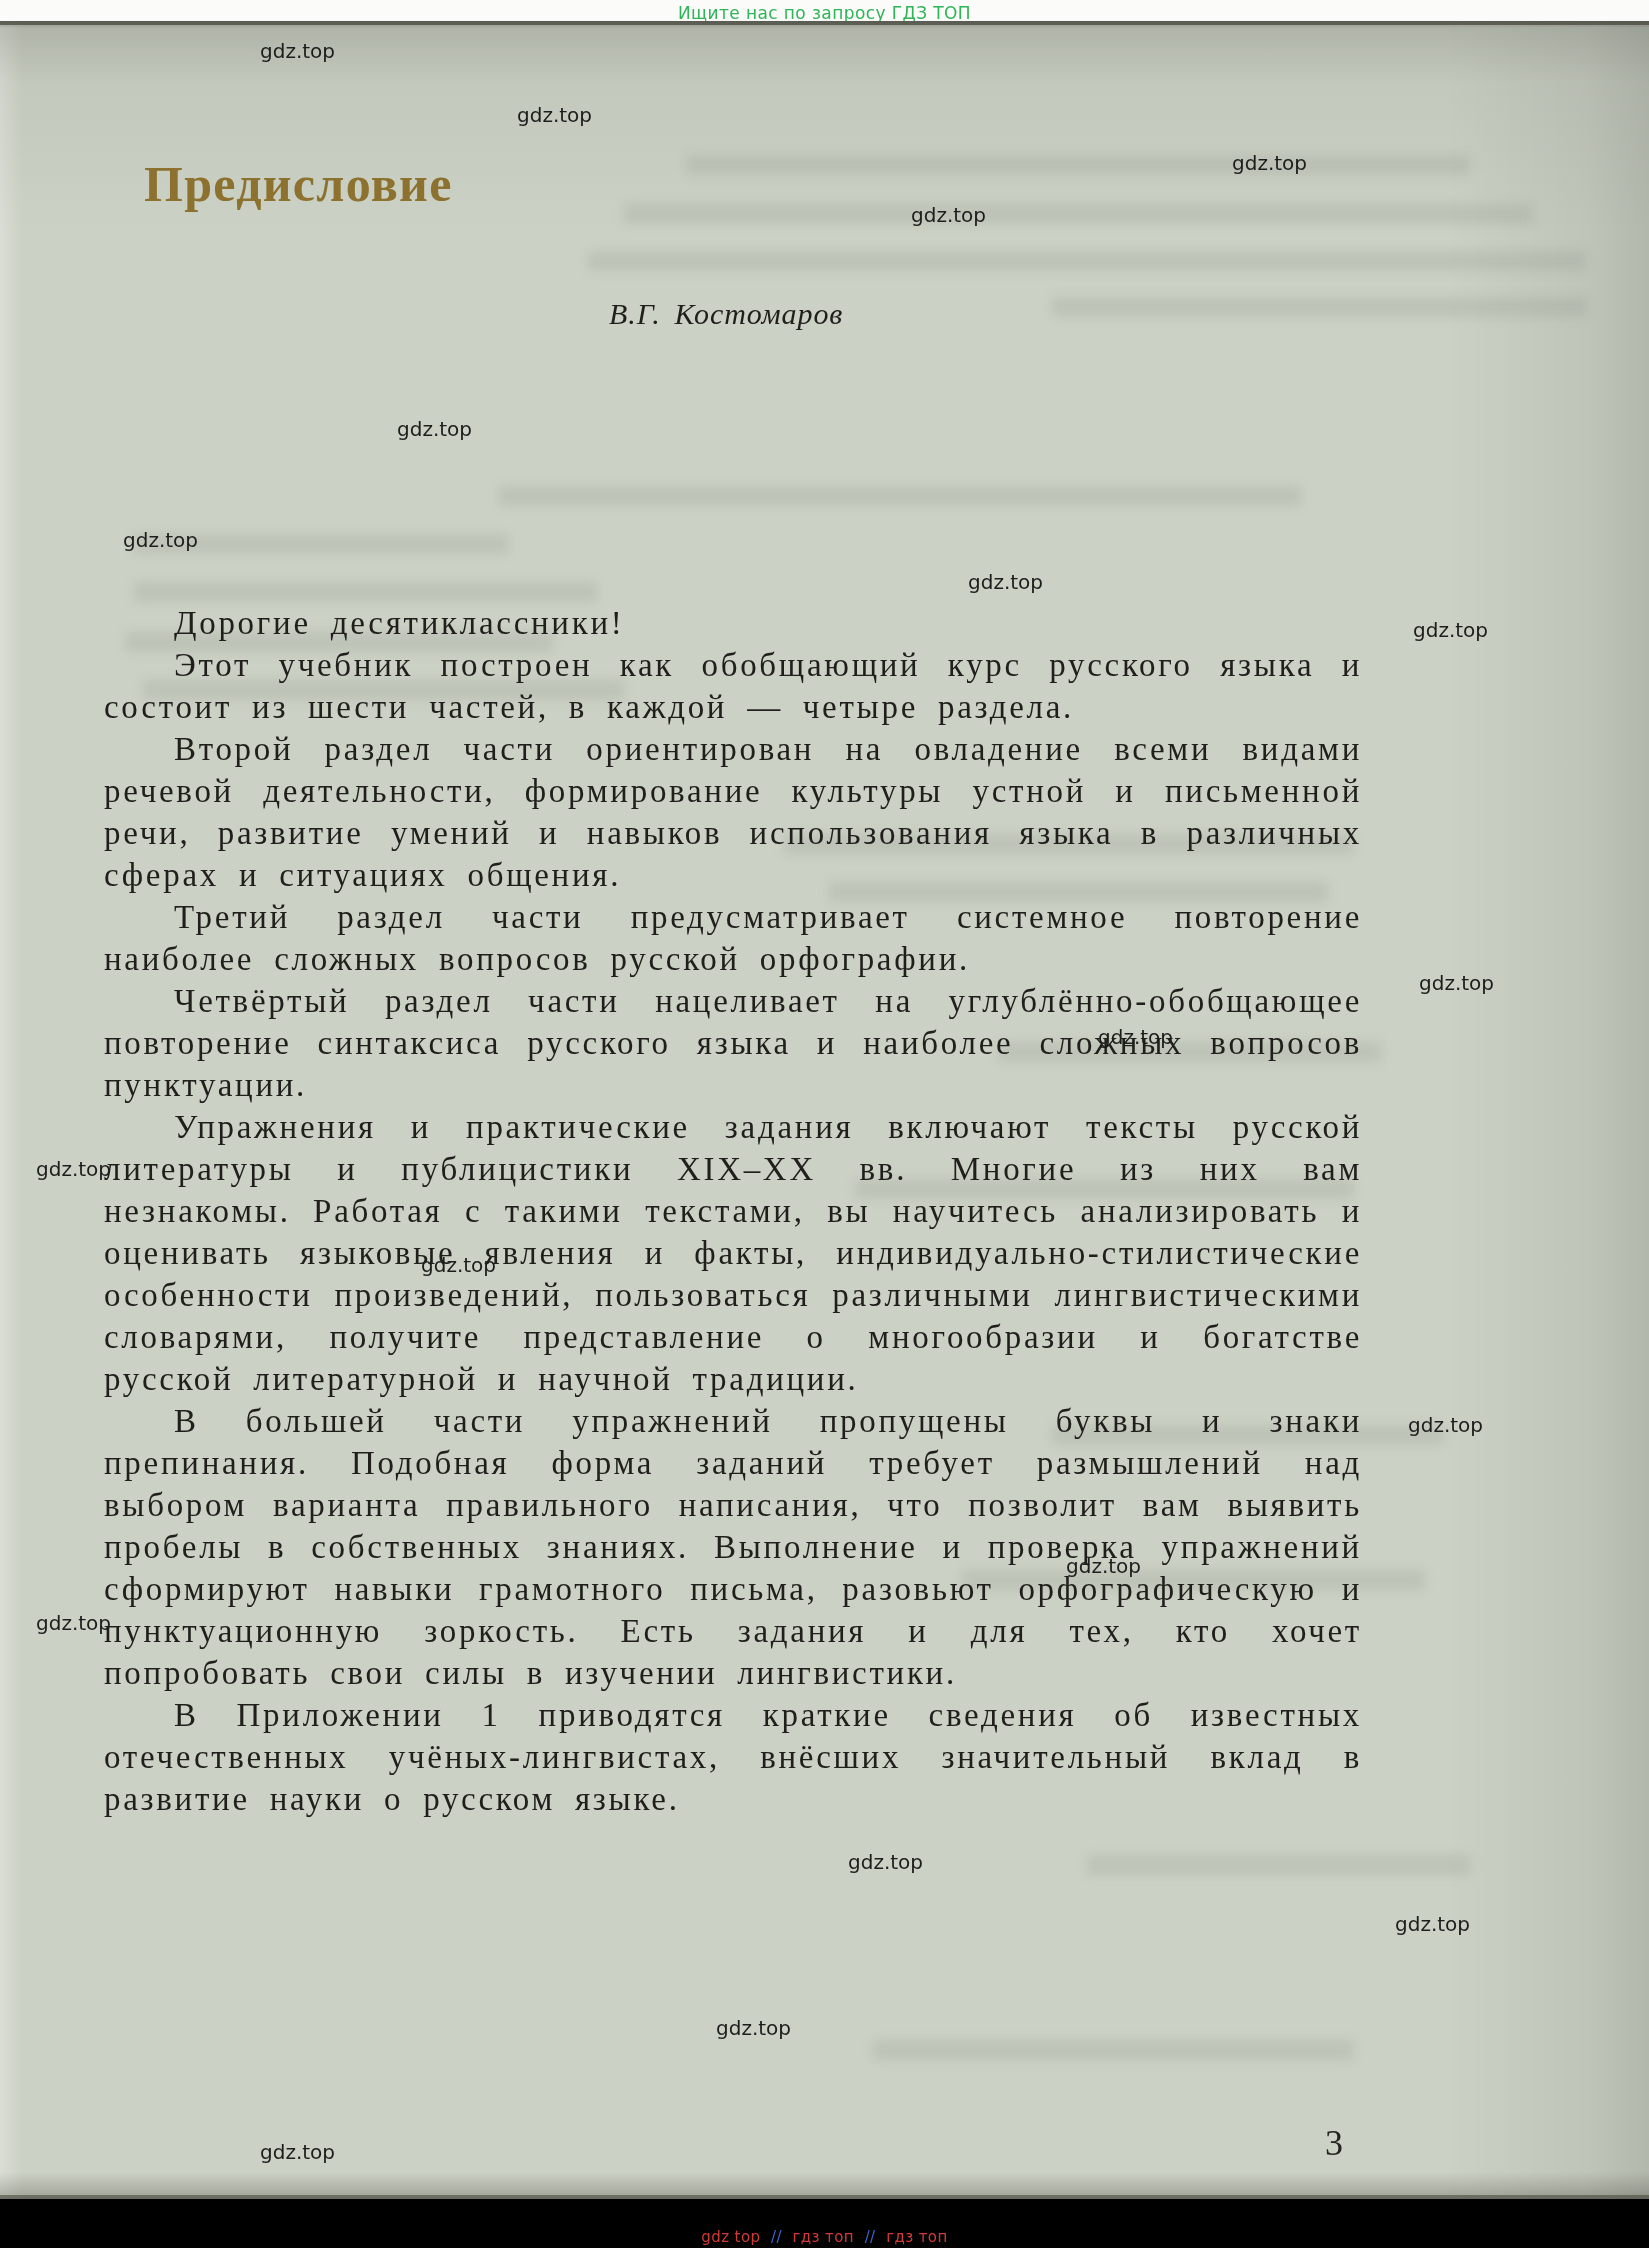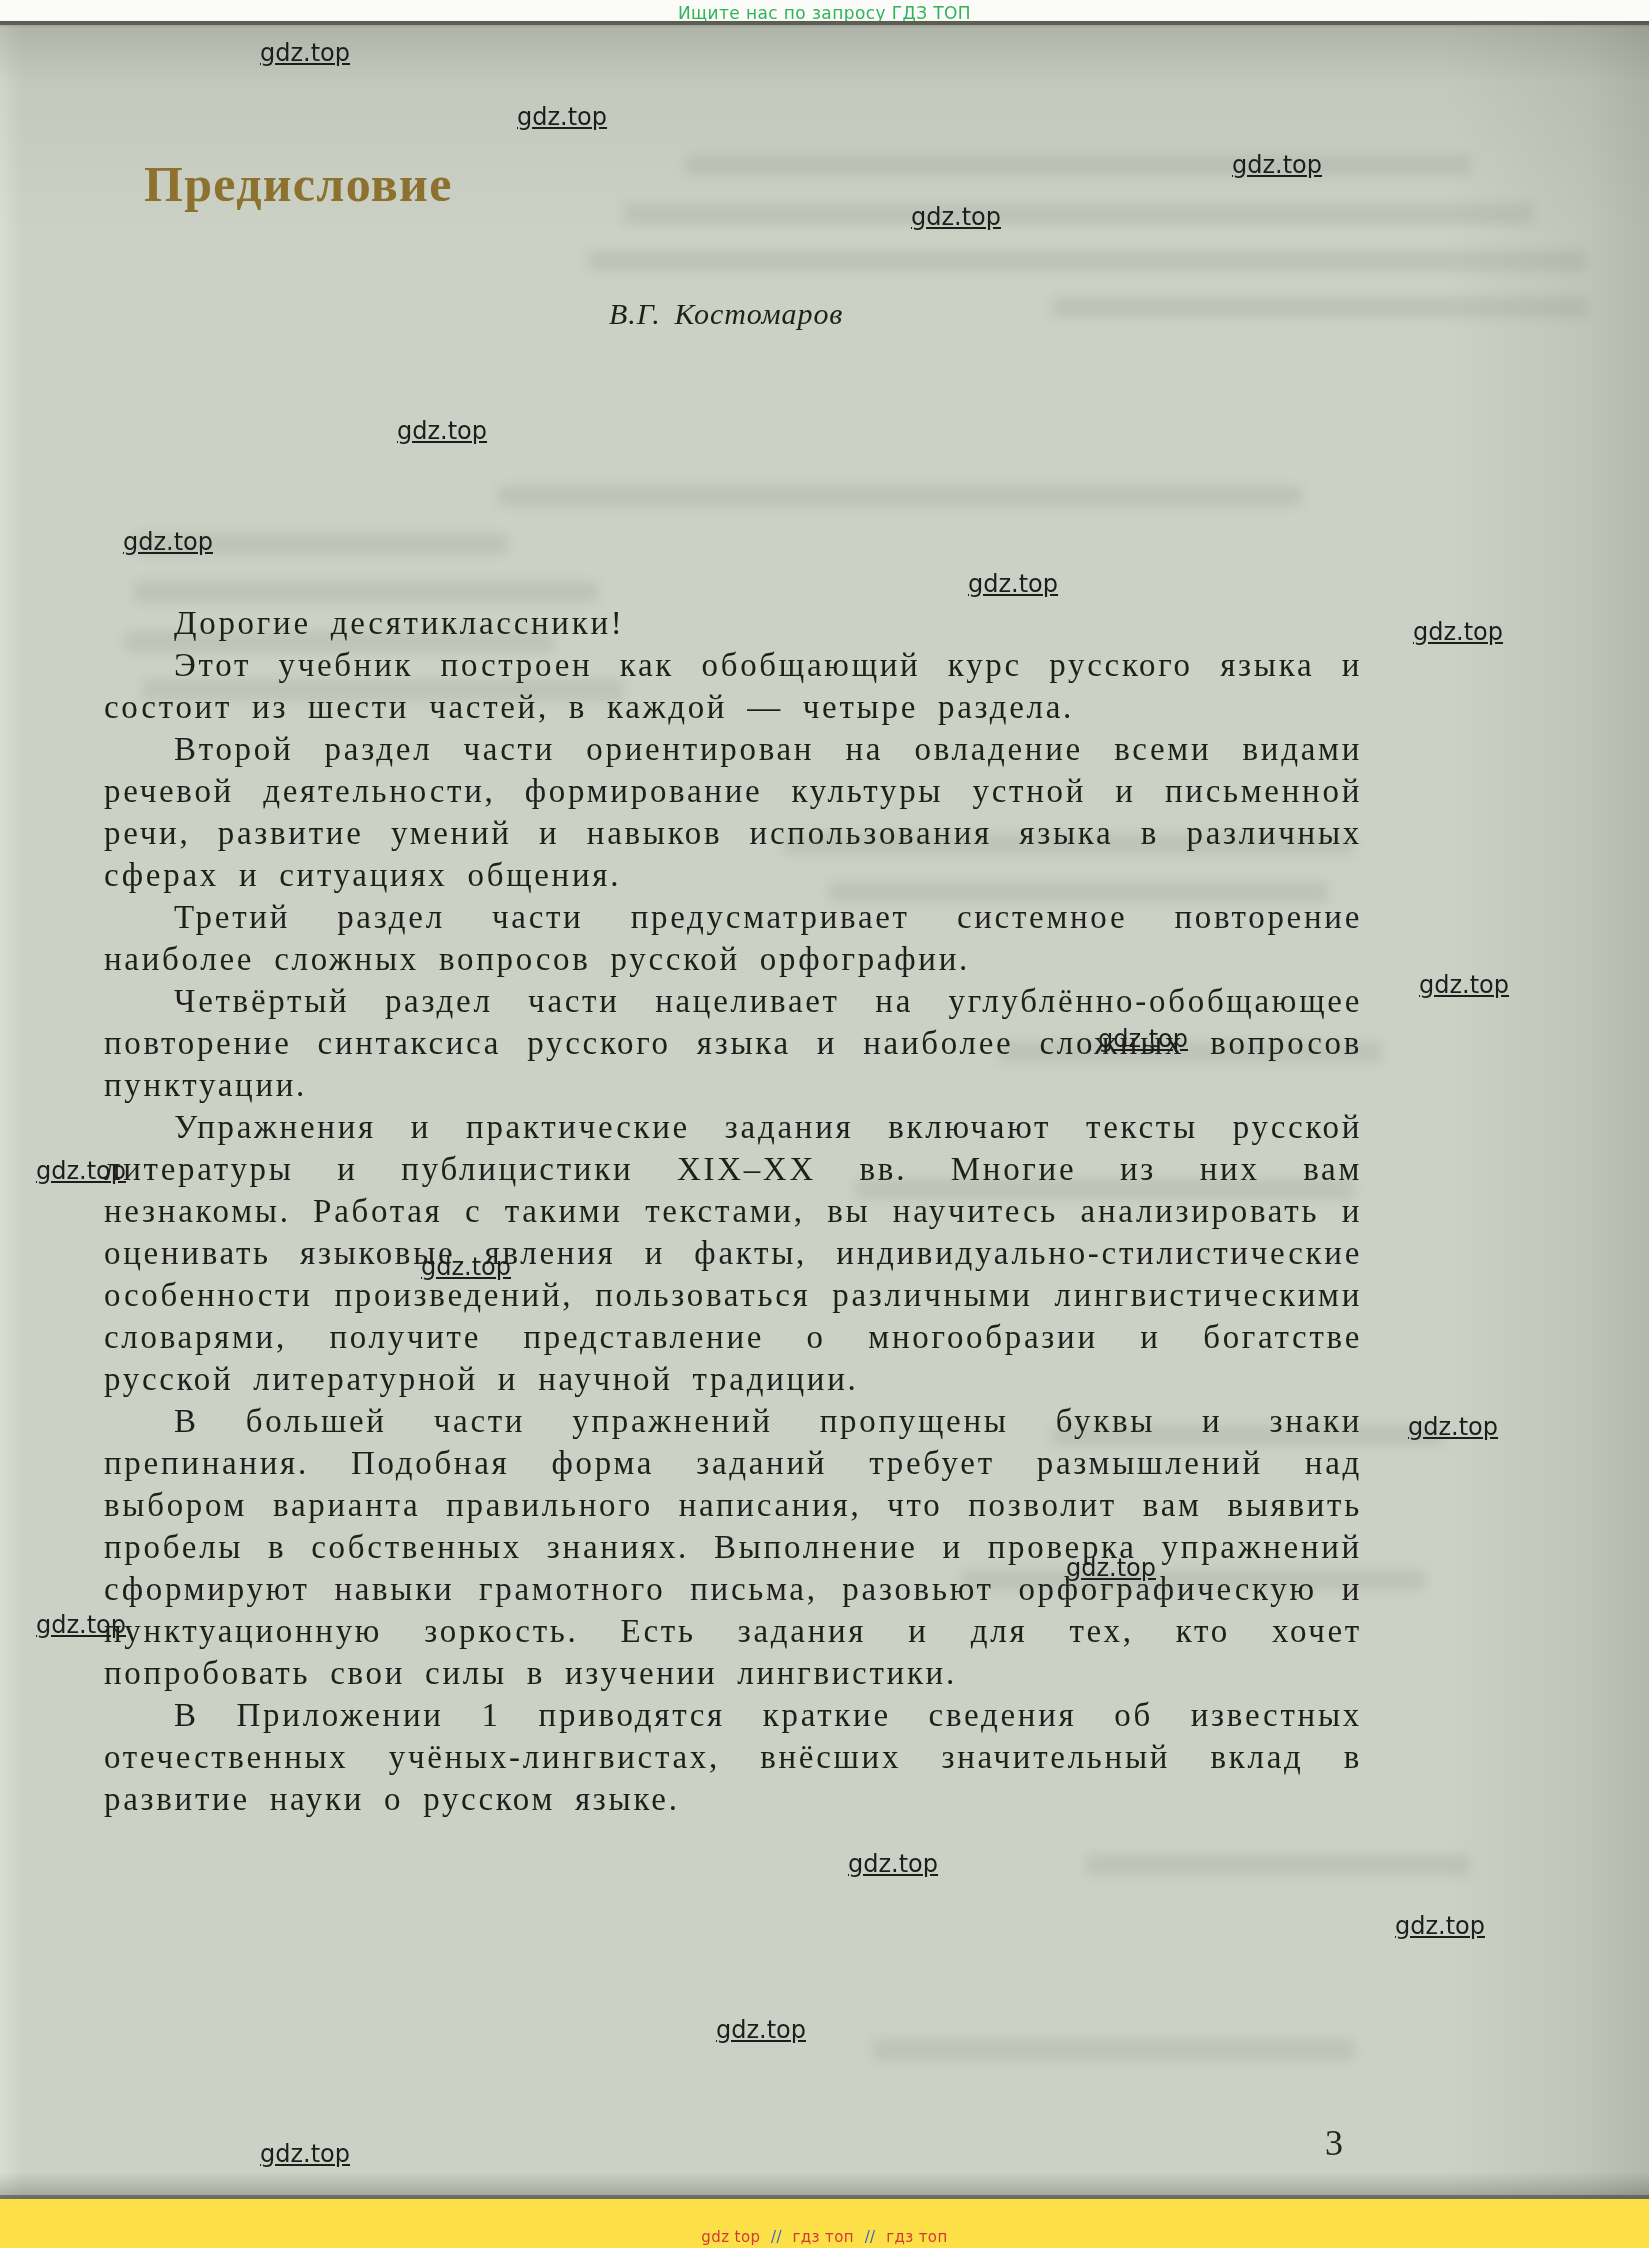--- a/index.html
+++ b/index.html
@@ -80,27 +80,27 @@
   .body-text p { margin:0; text-indent:70px; }
 
   .page-number {
     position:absolute; left:1325px; top:2101px;
     font-size:36px; color:#24241f;
   }
 
   .watermark-layer span {
     position:absolute;
     font-family:"DejaVu Sans", sans-serif;
-    font-size:24px; color:#1d1d1d; white-space:nowrap;text-decoration:underline;
+    font-size:20px; color:#1d1d1d; white-space:nowrap;
   }
 
   
   .bottom-strip {
     position:absolute; top:2199px; left:0; width:100%; height:49px;
-    background:#fde047;
+    background:#000000;
     text-decoration:underline;
   }
   .footer-text {
     position:absolute; top:28.5px; left:0; width:100%; text-align:center;
     font-family:"DejaVu Sans", sans-serif; font-size:15px; letter-spacing:0.4px;
   }
   .footer-text span { margin:0 5.3px; }
 </style>
 </head>
 <body>

